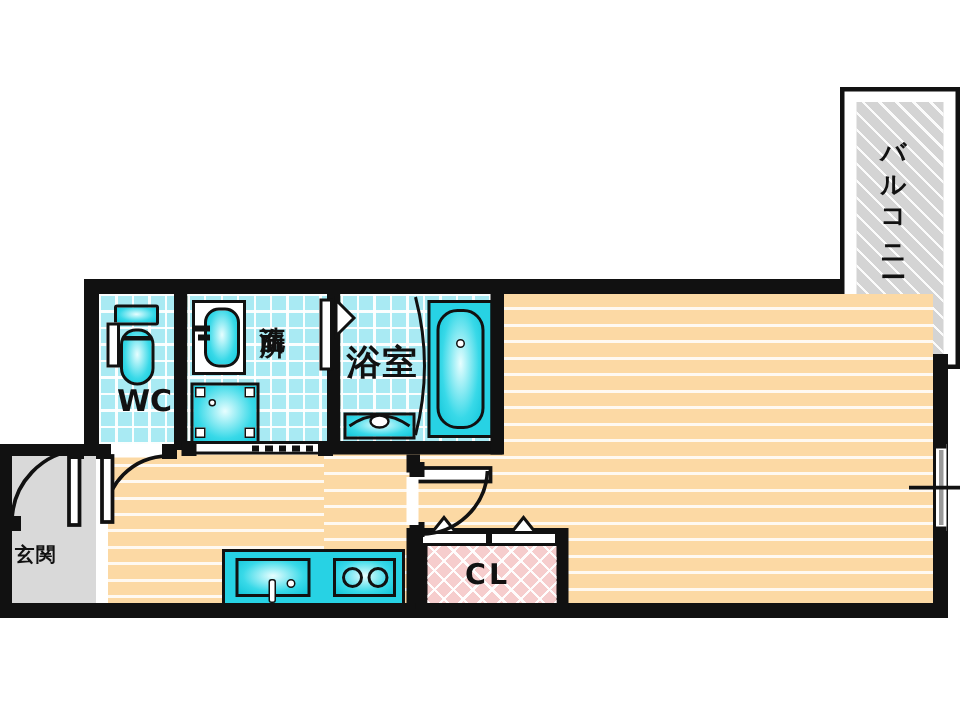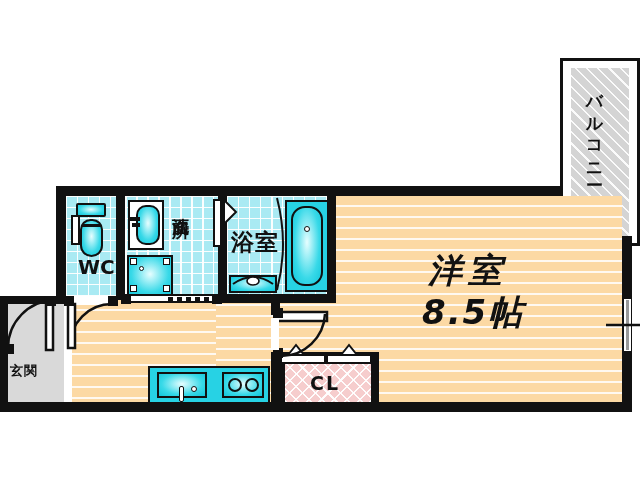--- a/index.html
+++ b/index.html
@@ -189,19 +189,17 @@
   <div class="ab wall" style="left:271px;top:352px;width:9px;height:50px;"></div>
 
   <div class="ab white" style="left:624px;top:296px;width:7px;height:58px;border-top:3px solid #111;border-bottom:3px solid #111;"></div>
   <div class="ab" style="left:626px;top:300px;width:3px;height:50px;background:#9a9a9a;"></div>
   <svg width="640" height="480">
     <line x1="606" y1="325" x2="640" y2="325" stroke="#111" stroke-width="2.5"></line>
   </svg>
 
   <div class="ab cyan-flat" style="left:0px;top:0px;width:0px;height:0px;"></div>
 
-  <div class="lbl serifJP" style="left:428px;top:253px;font-size:34px;letter-spacing:6px;font-style:italic;">洋室</div>
-  <div class="lbl serifJP" style="left:422px;top:295px;font-size:34px;letter-spacing:2px;font-style:italic;">8.5帖</div>
 
   <div class="ab wall" style="left:121px;top:294px;width:10px;height:10px;"></div>
   <div class="ab wall" style="left:212px;top:294px;width:10px;height:10px;"></div>
 
 </div>
 
 </body></html>

